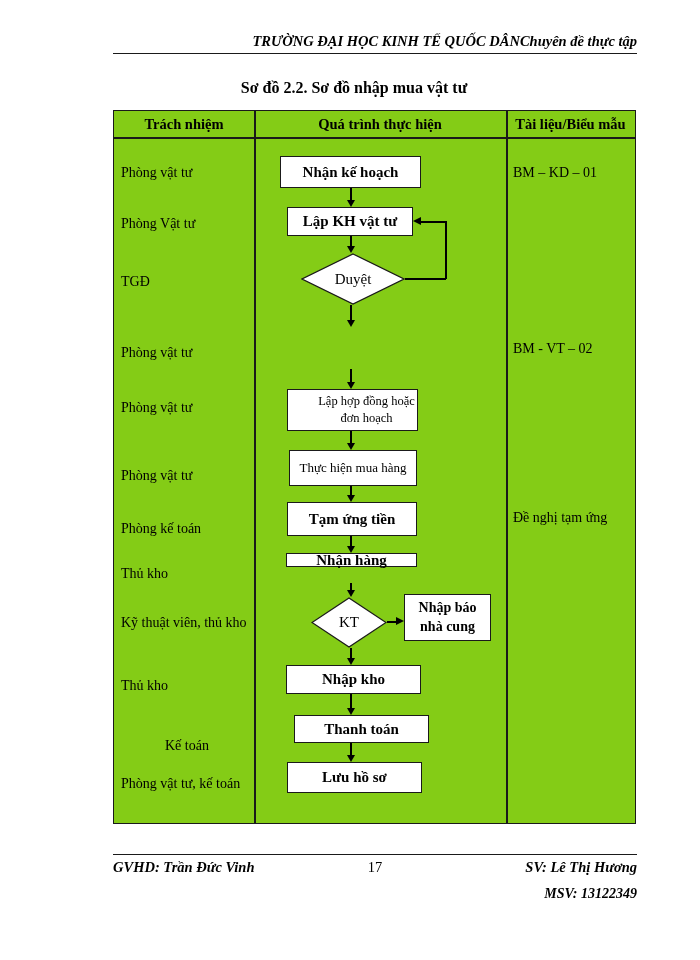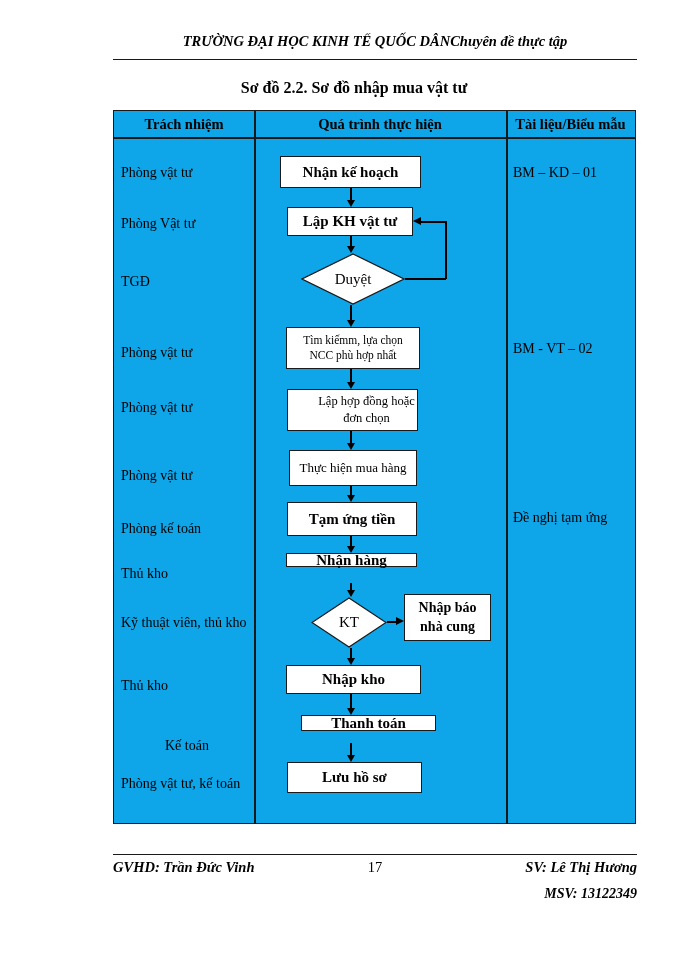--- a/index.html
+++ b/index.html
@@ -1,30 +1,30 @@
 <!DOCTYPE html>
 <html><head>
 <meta charset="utf-8">
 <style>
   html,body{margin:0;padding:0;background:#fff;}
   body{width:700px;height:960px;font-family:"Liberation Serif",serif;color:#000;}
   .page{position:relative;width:700px;height:960px;background:#ffffff;overflow:hidden;}
 
   
   .doc-header{position:absolute;left:113px;top:33px;width:524px;
-    border-bottom:1.5px solid #1a1a1a;padding-bottom:9px;
-    display:flex;justify-content:center;
+    border-bottom:1.5px solid #1a1a1a;padding-bottom:3px;
+    display:flex;justify-content:flex-end;
     font-style:italic;font-weight:bold;font-size:14.5px;}
 
   .doc-title{position:absolute;left:93px;top:79px;width:522px;text-align:center;
     font-weight:bold;font-size:16px;}
 
   
   .flow-table{position:absolute;left:113px;top:110px;width:521px;height:712px;
-    border:1.5px solid #1a1a1a;background:#0ea5e9;font-family:Liberation Serif, serif;}
+    border:1.5px solid #1a1a1a;background:#84cc16;font-family:Liberation Serif, serif;}
   .vdiv{position:absolute;top:0;bottom:0;width:1.5px;background:#1a1a1a;}
   .hdiv{position:absolute;left:0;right:0;height:1.5px;background:#1a1a1a;}
   .th{position:absolute;top:0;height:26px;line-height:26px;text-align:center;
     font-weight:bold;font-size:14.5px;}
 
   .resp{position:absolute;left:7px;width:130px;font-size:14px;line-height:26px;}
   .resp.just{text-align:justify;}
   .doc-label{position:absolute;left:399px;width:118px;font-size:14px;}
 
   
@@ -119,33 +119,27 @@
       <div class="dlabel">Duyệt</div>
     </div>
 
     <div class="hline" style="left:291px;top:167px;width:41px;"></div>
     <div class="vline" style="left:331px;top:110px;height:58px;"></div>
     <div class="hline" style="left:307px;top:110px;width:25px;"></div>
     <div class="head-left" style="left:299px;top:106px;"></div>
 
     <div class="varrow" style="left:236px;top:194px;height:15px;"></div>
 
-    <div class="fbox fsm" style="left:172px;top:216px;width:134px;height:42px;">
-      <div>
-        <div>Tìm kiếmm, lựa chọn</div>
-        <div>NCC phù hợp nhất</div>
-      </div>
-    </div>
 
     <div class="varrow" style="left:236px;top:258px;height:13px;"></div>
 
     <div class="fbox fmed" style="left:173px;top:278px;width:131px;height:42px;">
       <div>
         <div>Lập hợp đồng hoặc</div>
-        <div>đơn chọn</div>
+        <div>đơn hoạch</div>
       </div>
     </div>
 
     <div class="varrow" style="left:236px;top:320px;height:12px;"></div>
 
     <div class="fbox freg" style="left:175px;top:339px;width:128px;height:36px;">Thực hiện mua hàng</div>
 
     <div class="varrow" style="left:236px;top:375px;height:9px;"></div>
 
     <div class="fbox fbold" style="left:173px;top:391px;width:130px;height:34px;">Tạm ứng tiền</div>
@@ -172,21 +166,21 @@
         <div>nhà cung</div>
       </div>
     </div>
 
     <div class="varrow" style="left:236px;top:537px;height:10px;"></div>
 
     <div class="fbox fbold" style="left:172px;top:554px;width:135px;height:29px;">Nhập kho</div>
 
     <div class="varrow" style="left:236px;top:583px;height:14px;"></div>
 
-    <div class="fbox fbold" style="left:187px;top:604px;width:135px;height:16px;">Thanh toán</div>
+    <div class="fbox fbold" style="left:180px;top:604px;width:135px;height:28px;">Thanh toán</div>
 
     <div class="varrow" style="left:236px;top:632px;height:12px;"></div>
 
     <div class="fbox fbold" style="left:173px;top:651px;width:135px;height:31px;">Lưu hồ sơ</div>
   </div>
 
   <div class="doc-footer">
     <span class="fc">17</span>
     <span class="fl">GVHD: Trần Đức Vinh</span>
     <span class="fr">SV: Lê Thị Hương</span>

